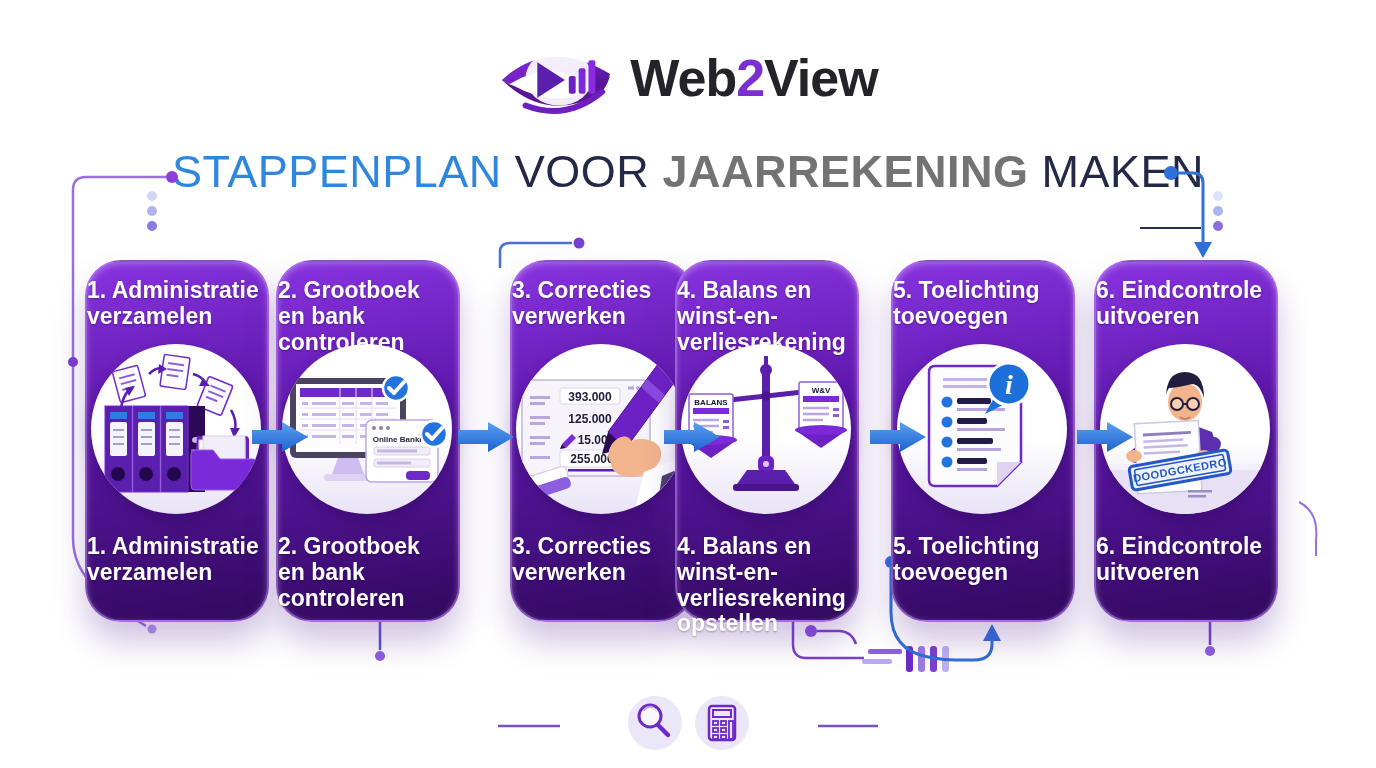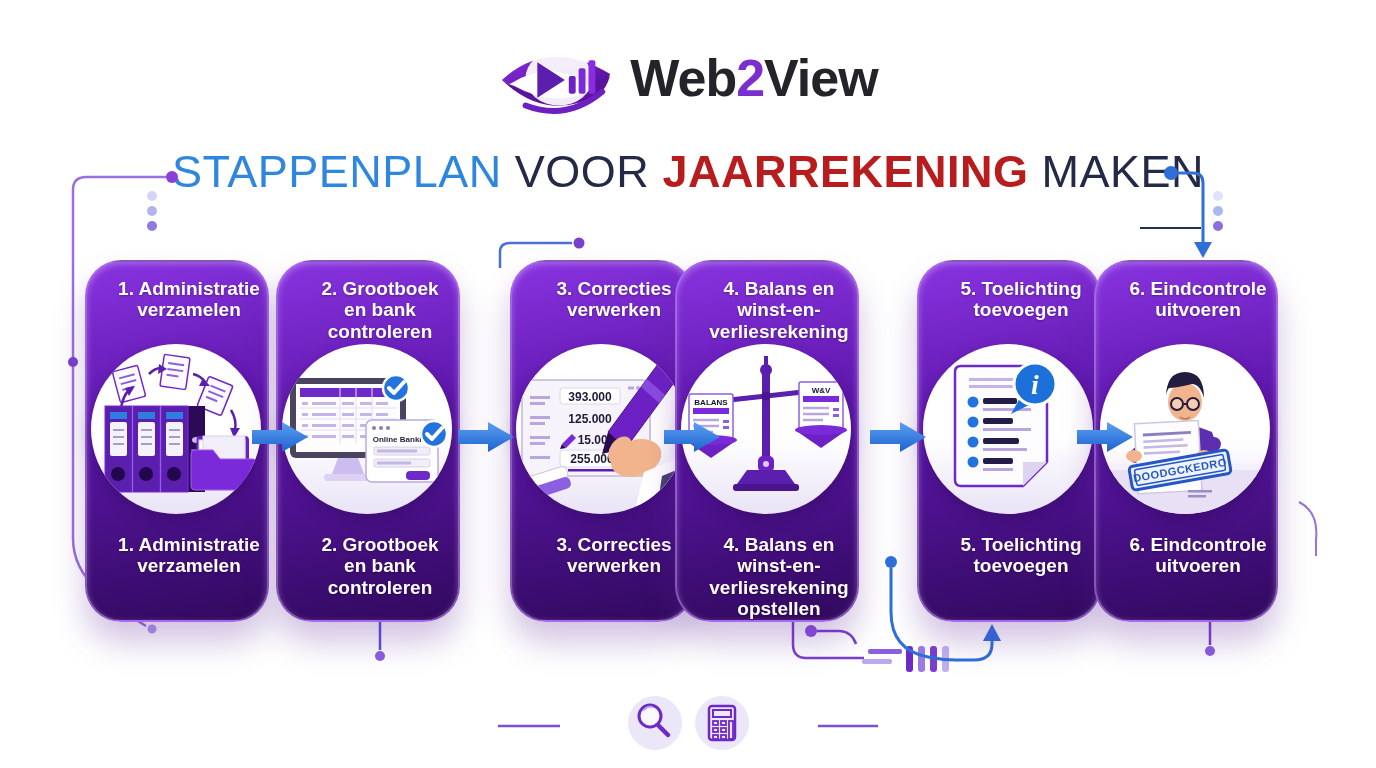--- a/index.html
+++ b/index.html
@@ -7,29 +7,29 @@
   #canvas{position:relative;width:1376px;height:768px;overflow:hidden;background:#ffffff;}
 
   
   .logo-row{position:absolute;top:36px;left:0;width:100%;display:flex;justify-content:center;align-items:center;gap:14px;}
   .brand-text{font-size:52px;font-weight:800;color:#232329;letter-spacing:-1px;}
   .brand-text .two{color:#7b2fd1;}
 
   .main-title{position:absolute;top:146px;left:0;width:100%;text-align:center;font-size:45px;letter-spacing:.5px;white-space:nowrap;}
   .main-title .blue{color:#2e86de;font-weight:400;}
   .main-title .thin{color:#232946;font-weight:400;}
-  .main-title .purple{color:#b91c1c;font-weight:800;}
+  .main-title .purple{color:#737373;font-weight:800;}
 
   
   .card{position:absolute;top:260px;width:180px;height:358px;border-radius:36px;
         background:linear-gradient(170deg,#8833e0 0%,#5e17ab 42%,#31095e 100%);
         border:2px solid rgba(200,150,255,.55);
         box-shadow:0 20px 32px rgba(90,40,150,.28), inset 0 2px 6px rgba(255,255,255,.28);}
-  .card-label{position:absolute;left:0;width:100%;color:#fff;font-weight:700;font-size:19px;
-        line-height:1.12;text-align:center;white-space:pre-line;text-shadow:0 1px 2px rgba(0,0,0,.3);margin-left:12px;}
+  .card-label{position:absolute;left:0;width:100%;color:#fff;font-weight:700;font-size:23px;
+        line-height:1.12;text-align:left;white-space:pre-line;text-shadow:0 1px 2px rgba(0,0,0,.3);}
   .card-label.top{top:16px;}
   .card-label.bottom{top:272px;}
   .circle{position:absolute;top:82px;left:4px;width:170px;height:170px;border-radius:50%;
         background:linear-gradient(180deg,#ffffff 55%,#e9e3f6 100%);overflow:hidden;
         box-shadow:0 6px 14px rgba(40,10,80,.35);}
   .circle svg{display:block;}
 
   .overlay{position:absolute;top:0;left:0;width:1376px;height:768px;pointer-events:none;}
   .z1{z-index:1}.z2{z-index:2}.z3{z-index:3}
 </style>
@@ -349,21 +349,21 @@
         <polygon points="66,126 104,126 114,140 56,140" fill="#5b1fae"></polygon>
         <rect x="52" y="140" width="66" height="7" rx="3" fill="#4a148c"></rect>
       </svg>
     </div>
     <div class="card-label bottom">4. Balans en
 winst-en-
 verliesrekening
 opstellen</div>
   </div>
 
-  <div class="card z2" style="left:917px">
+  <div class="card z2" style="left:891px">
     <div class="card-label top">5. Toelichting
 toevoegen</div>
     <div class="circle">
       <svg width="170" height="170" viewBox="0 0 170 170">
         <path d="M38,22 h80 q6,0 6,6 v90 l-24,24 h-62 q-6,0 -6,-6 V28 q0,-6 6,-6 z" fill="#fdfdff" stroke="#6d2ac9" stroke-width="2.5"></path>
         <polygon points="124,118 100,142 100,118" fill="#ded4f2"></polygon>
         <rect x="46" y="34" width="62" height="3" fill="#c4b2ea"></rect>
         <rect x="46" y="41" width="54" height="3" fill="#c4b2ea"></rect>
         <g>
           <circle cx="50" cy="58" r="5.5" fill="#2273dd"></circle>

